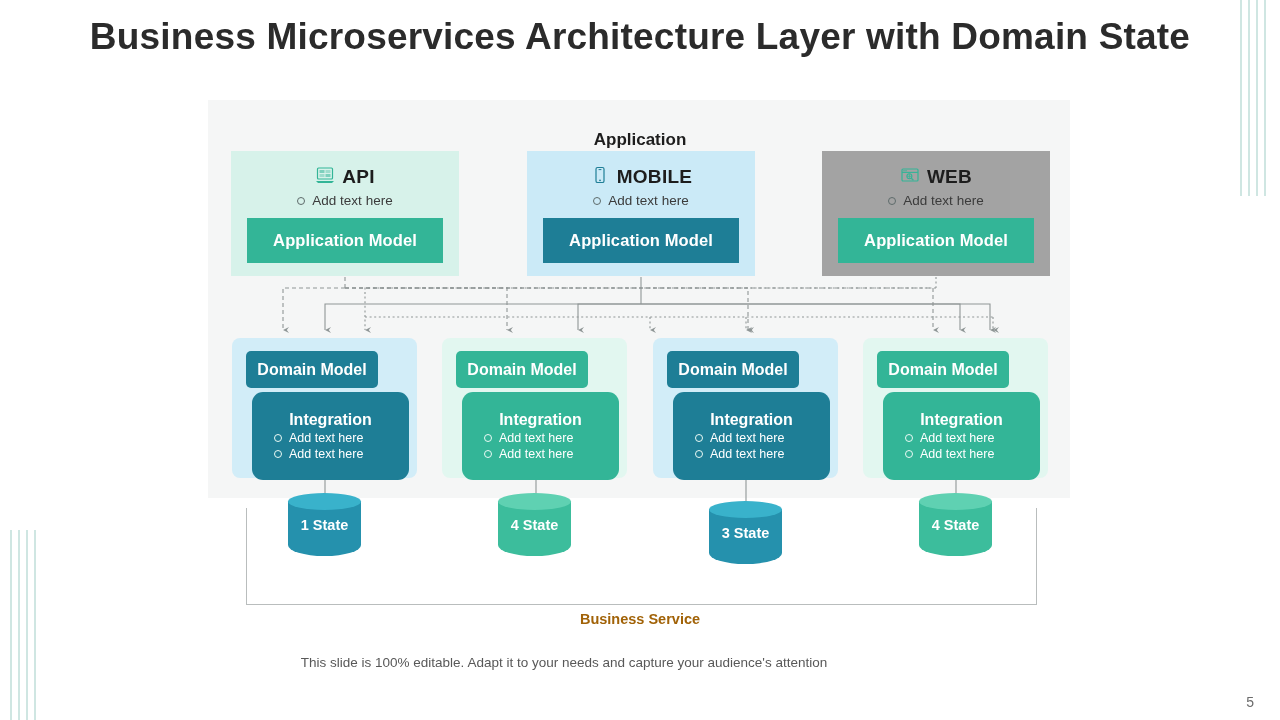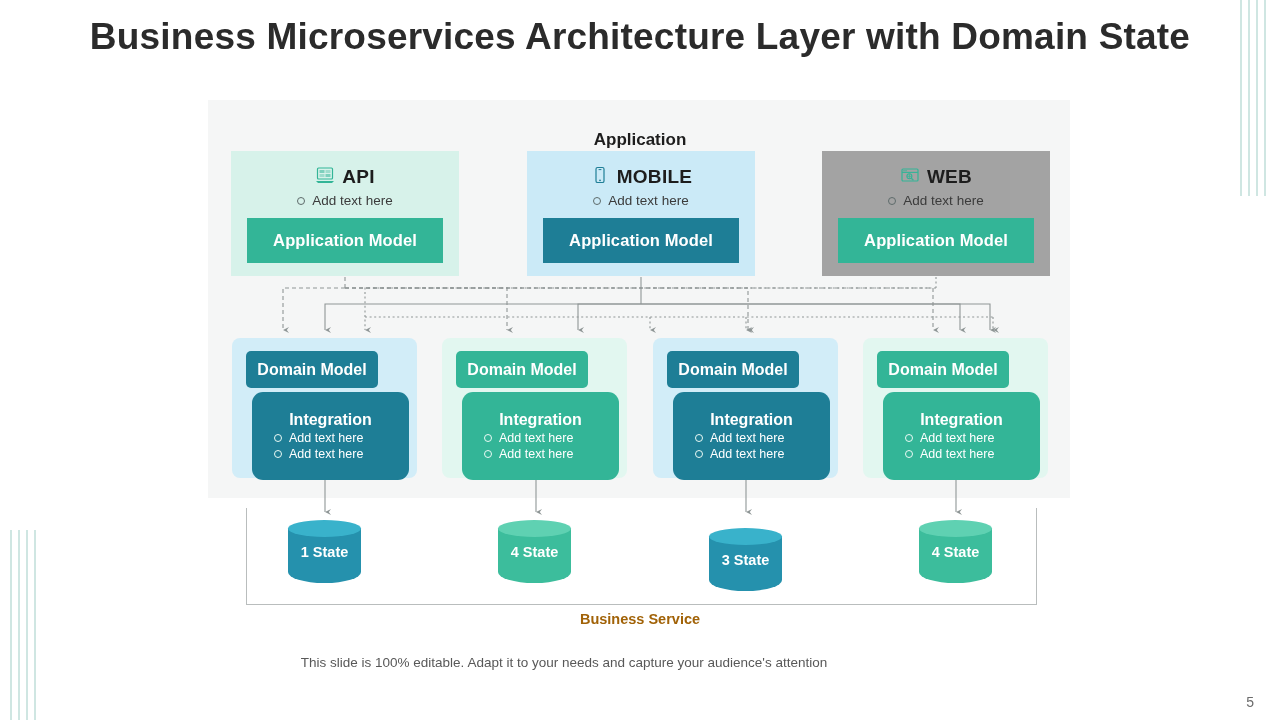--- a/index.html
+++ b/index.html
@@ -82,21 +82,21 @@
   .dom-body .t{
     text-align:center;color:#fff;font-size:16px;font-weight:700;margin-top:3px;
   }
   .dom-li{
     display:flex;align-items:center;gap:7px;justify-content:flex-start;
     padding-left:22px;color:#fff;font-size:12.5px;margin-top:2px;
   }
   .dom-li .bullet-o{border-color:#eafaf5;}
 
   
-  .cyl{position:absolute;top:520px;width:78px;height:68px;}
+  .cyl{position:absolute;top:493px;width:78px;height:68px;}
   .cyl .body{
     position:absolute;left:0;top:8px;width:73px;height:55px;border-radius:0 0 36px 36px / 0 0 11px 11px;
   }
   .cyl .top{
     position:absolute;left:0;top:0px;width:73px;height:17px;border-radius:50%;
   }
   .cyl .lbl{
     position:absolute;left:0;top:24px;width:73px;text-align:center;
     color:#fff;font-size:14.5px;font-weight:700;
   }

